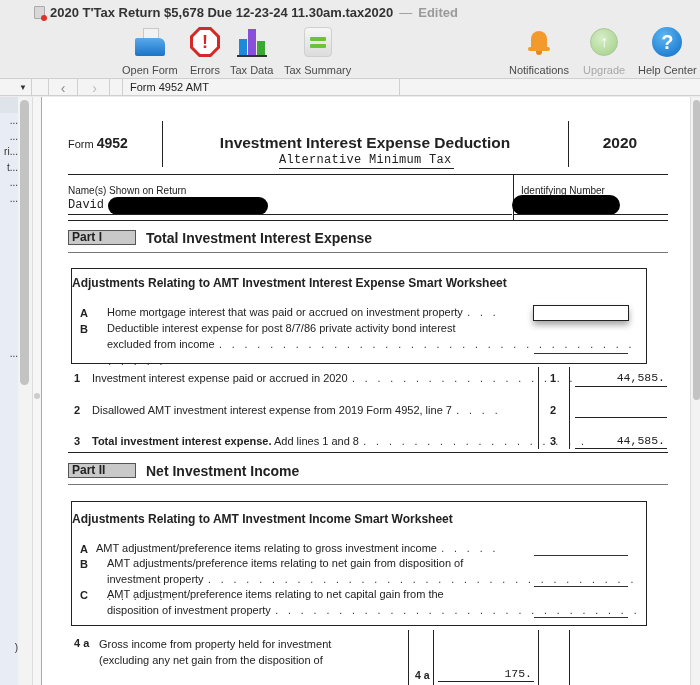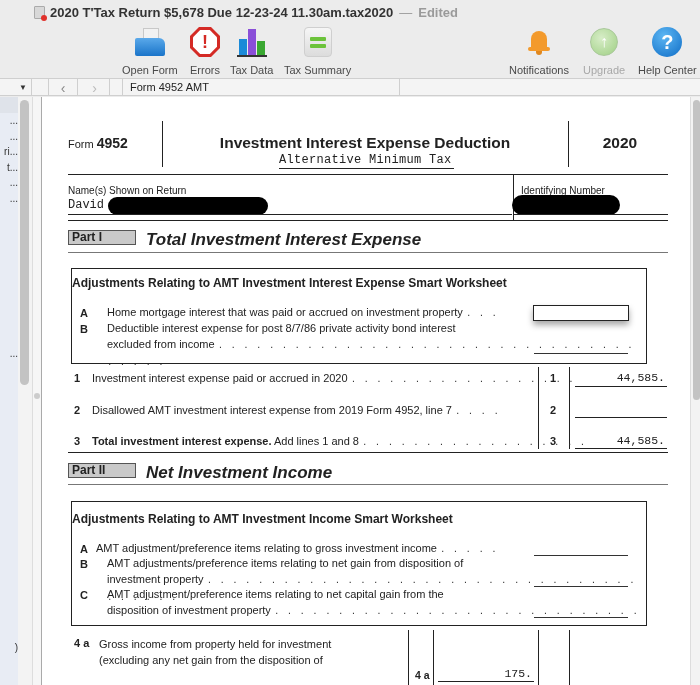--- a/index.html
+++ b/index.html
@@ -62,21 +62,21 @@
   .rscroll .thumb { position: absolute; left: 2px; top: 3px; width: 7px; height: 300px; background: #c3c3c3; border-radius: 4px; }
 
   .abs { position: absolute; }
   .hl { position: absolute; height: 0; border-top: 1px solid #222; }
   .vl { position: absolute; width: 0; border-left: 1px solid #222; }
   .mono { font-family: "Liberation Mono", monospace; }
   .bold { font-weight: bold; }
   .dots { font-family: "Liberation Mono", monospace; letter-spacing: 1px; color: #333; font-size: 9px; }
 
   .part-label { position: absolute; width: 68px; height: 15px; background: #c9c9c9; border: 1px solid #555; font-weight: bold; font-size: 12px; padding-left: 3px; line-height: 13px; }
-  .part-title { position: absolute; font-weight: bold; font-size: 17px; font-style: italic; }
+  .part-title { position: absolute; font-weight: bold; font-size: 14px; }
   .ws-box { position: absolute; border: 1px solid #222; }
   .ws-title { position: absolute; left: 0; width: 100%; text-align: left; font-weight: bold; font-size: 12px; }
   .ws-letter { position: absolute; font-weight: bold; font-size: 11px; }
   .ws-text { position: absolute; font-size: 11px; line-height: 15.5px; }
   .ws-line { position: absolute; width: 94px; border-top: 1px solid #333; }
   .ws-input { position: absolute; width: 96px; height: 16px; border: 1.5px solid #222; background: #fff; box-shadow: 0 4px 6px rgba(0,0,0,0.35); }
   .redact { position: absolute; background: #000; border-radius: 12px; }
   .line-num { position: absolute; font-weight: bold; font-size: 11px; }
   .amount { position: absolute; text-align: right; font-family: "Liberation Mono", monospace; font-size: 11.5px; width: 92px; }
 </style>

